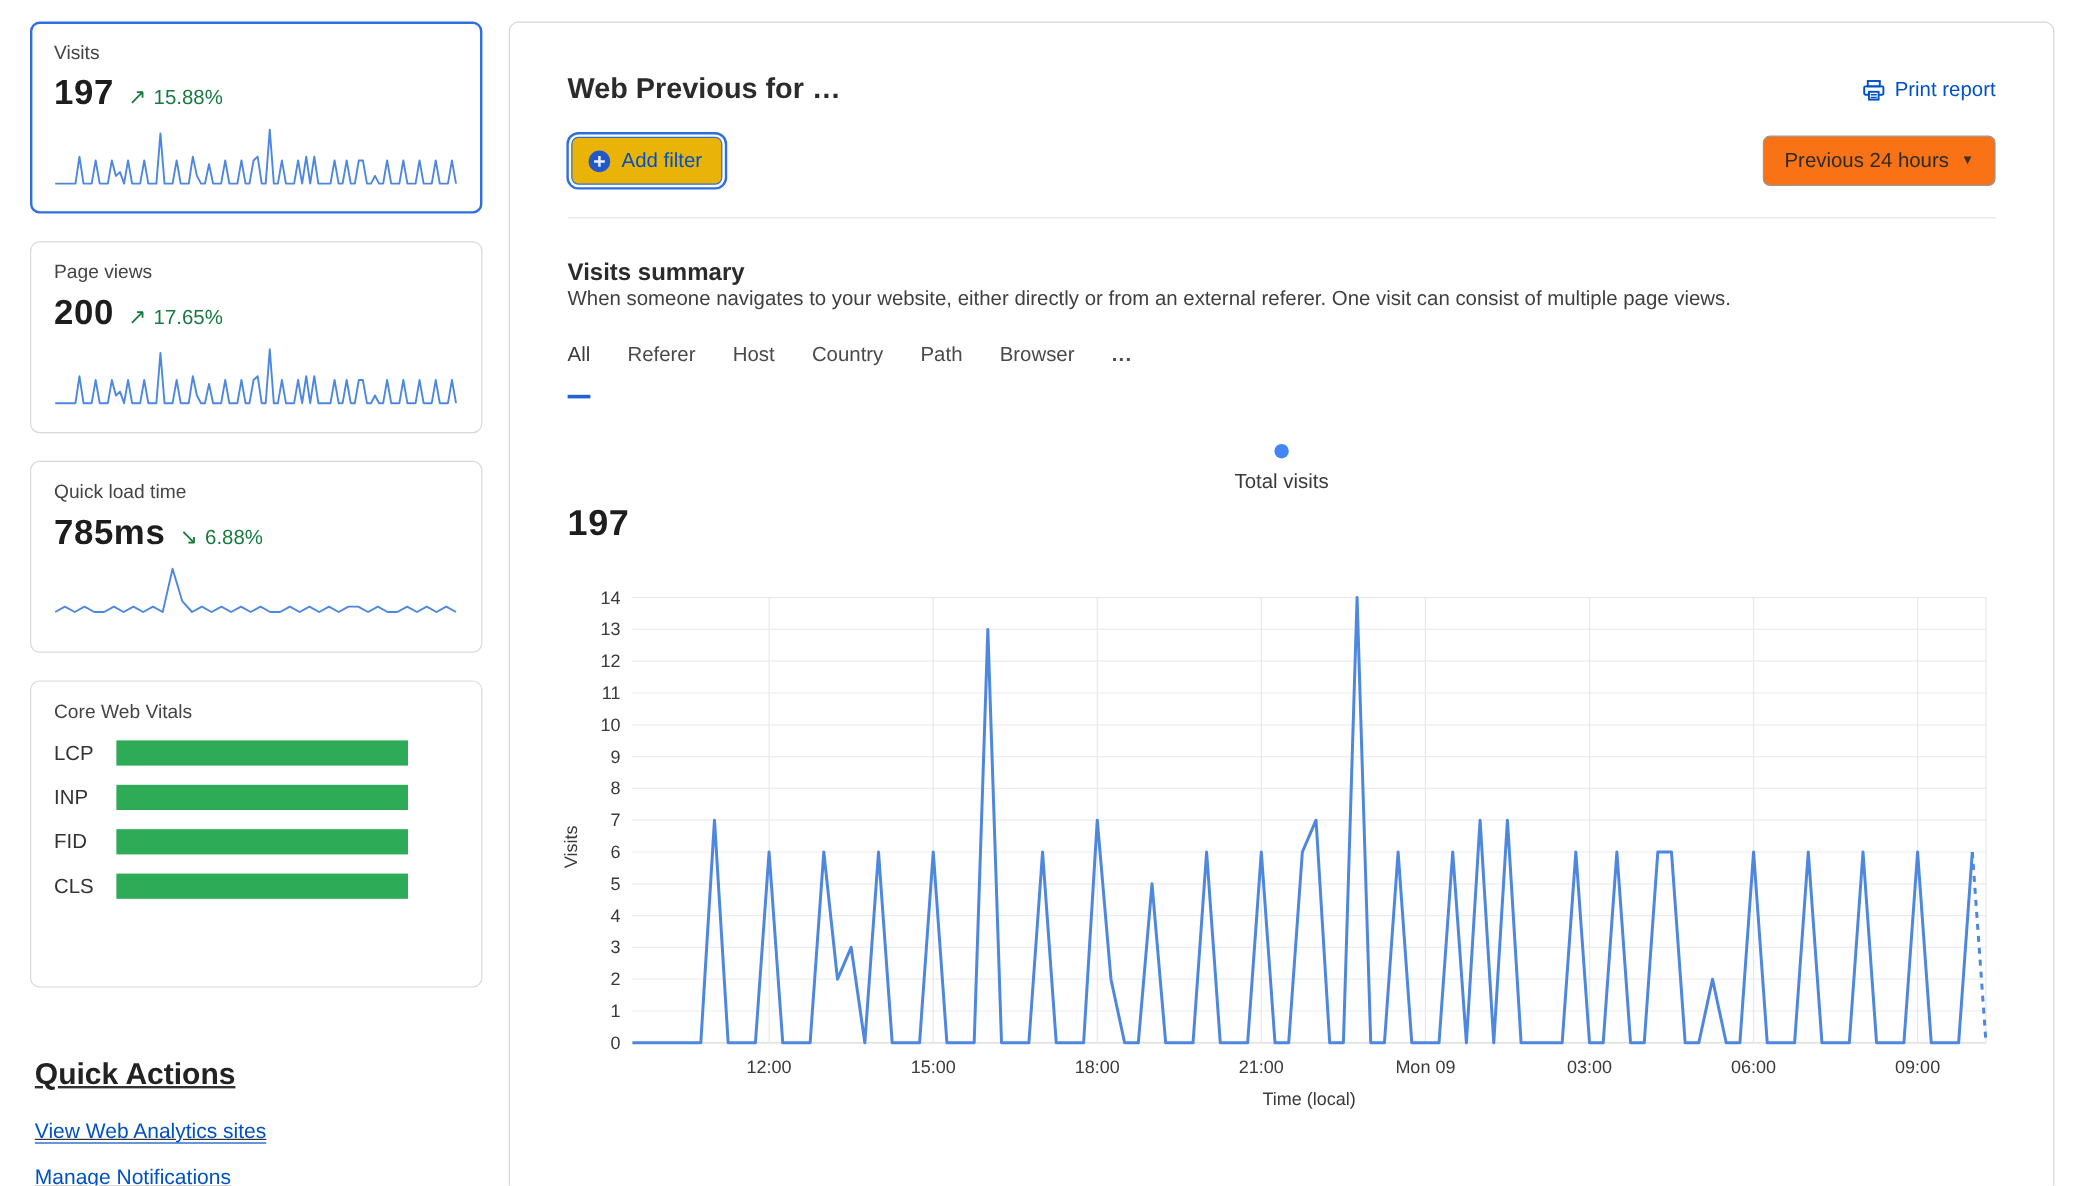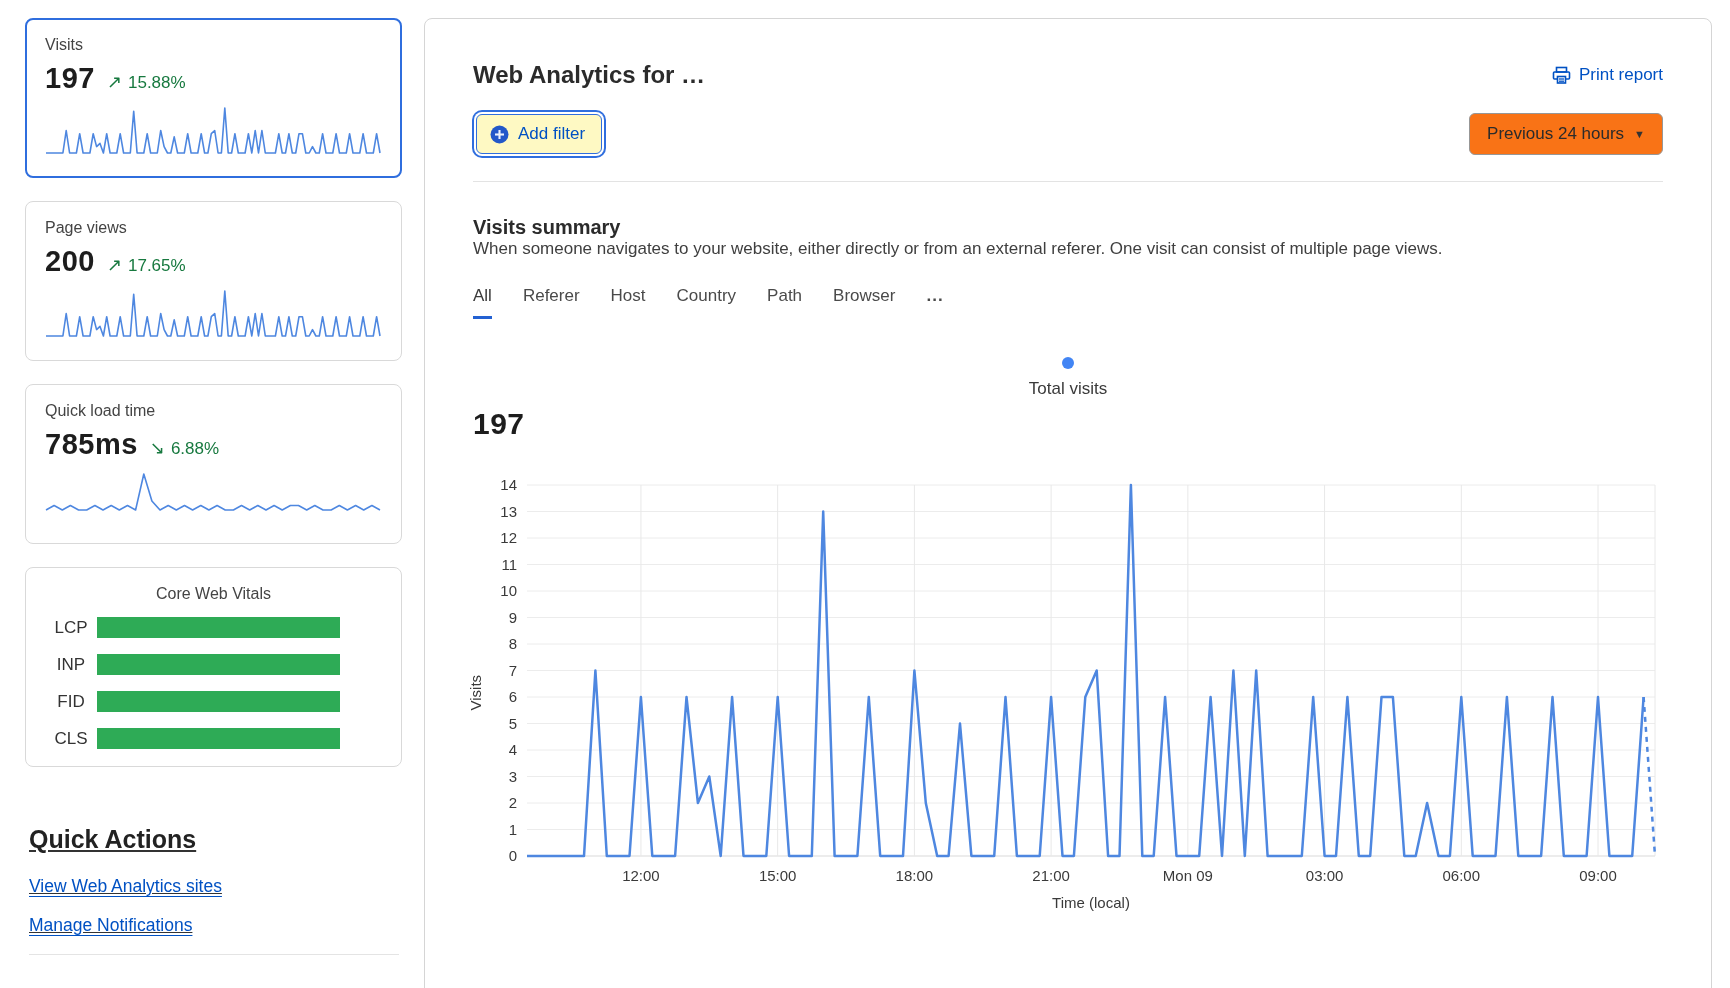--- a/index.html
+++ b/index.html
@@ -17,21 +17,21 @@
     padding:17px 19px 14px; height:160px; margin-bottom:23px;
   }
   .card.selected { border:2px solid #2f6ede; padding:16px 18px 13px; }
   .card-label { font-size:16px; color:#444; margin-bottom:8px; }
   .card-stat { display:flex; align-items:baseline; gap:12px; }
   .big-number { font-size:29px; font-weight:bold; color:#1d1d1d; letter-spacing:.5px; }
   .delta { font-size:17px; color:#17793f; display:flex; align-items:baseline; gap:6px; }
   .delta .arrow { font-size:18px; }
   .spark { display:block; margin-top:10px; }
 
-  .card.cwv { height:200px;text-align:center; }
+  .card.cwv { height:256px; }
   .cwv-rows { margin-top:14px; }
   .cwv-row { display:flex; align-items:center; margin-bottom:16px; }
   .cwv-label { width:52px; font-size:17px; color:#333; }
   .cwv-bar { height:21px; flex:0 0 243px; background:#2eab56; }
 
   .quick-actions { margin-top:58px; padding-left:4px;text-decoration:underline; }
   .qa-title { font-size:25px; font-weight:bold; color:#222; margin-bottom:22px; }
   .qa-link { display:table; font-size:17.5px; color:#0051c3; text-decoration:underline;
              text-underline-offset:4px; margin-bottom:18px; cursor:pointer; }
   .qa-divider { border-top:1px solid #e4e4e4; width:370px; margin-top:6px; }
@@ -40,38 +40,38 @@
   .main-card {
     flex:1; margin-right:18px; border:1px solid #d5d5d5; border-radius:8px;
     background:#fff; height:1100px;
   }
   .main-header { padding:42px 48px 0; }
   .title-row { display:flex; justify-content:space-between; align-items:center; }
   .page-title { font-size:24px; font-weight:bold; color:#2b2b2b; }
   .print-link { display:flex; align-items:center; gap:8px; color:#0051c3; font-size:17px; cursor:pointer; }
   .controls-row { display:flex; justify-content:space-between; align-items:center; margin-top:24px; }
   .add-filter {
-    display:flex; align-items:center; gap:9px; background:#fef9c3; color:#0051c3;
+    display:flex; align-items:center; gap:9px; background:#eab308; color:#0051c3;
     border:1px solid #2f6ede; border-radius:6px; font-size:17px; padding:9px 16px 9px 13px;
     box-shadow:0 0 0 2px #ffffff, 0 0 0 4px #2f6ede; cursor:pointer; margin-left:3px;
     font-family:inherit;
   }
   .period-btn {
     display:flex; align-items:center; gap:10px; background:#f97316; border:1px solid #979797;
     border-radius:6px; font-size:17px; color:#2b2b2b; padding:10px 17px; cursor:pointer;
     font-family:inherit;
   }
   .caret { font-size:11px; color:#333; }
   .header-divider { border-top:1px solid #e3e3e3; margin-top:26px; }
 
   .summary { padding:34px 48px 0; }
   .summary-title { font-size:20px; font-weight:bold; color:#2b2b2b; }
   .summary-desc { font-size:17px; color:#3f3f3f; }
   .tabs { display:flex; gap:31px; margin-top:27px; font-size:17px; color:#4a4a4a; }
-  .tab { padding-bottom:10px; cursor:pointer; }
+  .tab { padding-bottom:23px; cursor:pointer; }
   .tab.active { color:#3a3a3a; border-bottom:3px solid #2361d2; }
   .tab.more { font-weight:bold; letter-spacing:1px; }
   .legend { display:flex; align-items:center; gap:10px; margin-top:38px; font-size:17px; color:#3a3a3a;flex-direction:column; }
   .legend-dot { width:12px; height:12px; border-radius:50%; background:#4285f4; }
   .total-number { font-size:30px; font-weight:bold; color:#1d1d1d; margin-top:8px; letter-spacing:.5px; }
   #main-chart { margin-top:30px; margin-left:-8px; }
 
   svg text { font-family:"Liberation Sans","DejaVu Sans",sans-serif; }
 </style>
 </head>
@@ -149,21 +149,21 @@
       <div class="qa-title">Quick Actions</div>
       <a class="qa-link">View Web Analytics sites</a>
       <a class="qa-link">Manage Notifications</a>
       <div class="qa-divider"></div>
     </div>
   </aside>
 
   <main class="main-card">
     <div class="main-header">
       <div class="title-row">
-        <h1 class="page-title">Web Analytics for …</h1>
+        <h1 class="page-title">Web Previous for …</h1>
         <a class="print-link">
           <svg width="19" height="19" viewBox="0 0 19 19">
             <rect x="4.5" y="1.5" width="10" height="4.5" fill="none" stroke="#0051c3" stroke-width="1.6"></rect>
             <rect x="1.5" y="6" width="16" height="7" rx="1" fill="none" stroke="#0051c3" stroke-width="1.6"></rect>
             <rect x="5.5" y="10.5" width="8" height="6.5" fill="#ffffff" stroke="#0051c3" stroke-width="1.6"></rect>
             <line x1="7" y1="13" x2="12" y2="13" stroke="#0051c3" stroke-width="1.3"></line>
             <line x1="7" y1="15.2" x2="12" y2="15.2" stroke="#0051c3" stroke-width="1.3"></line>
           </svg>
           <span>Print report</span>
         </a>

